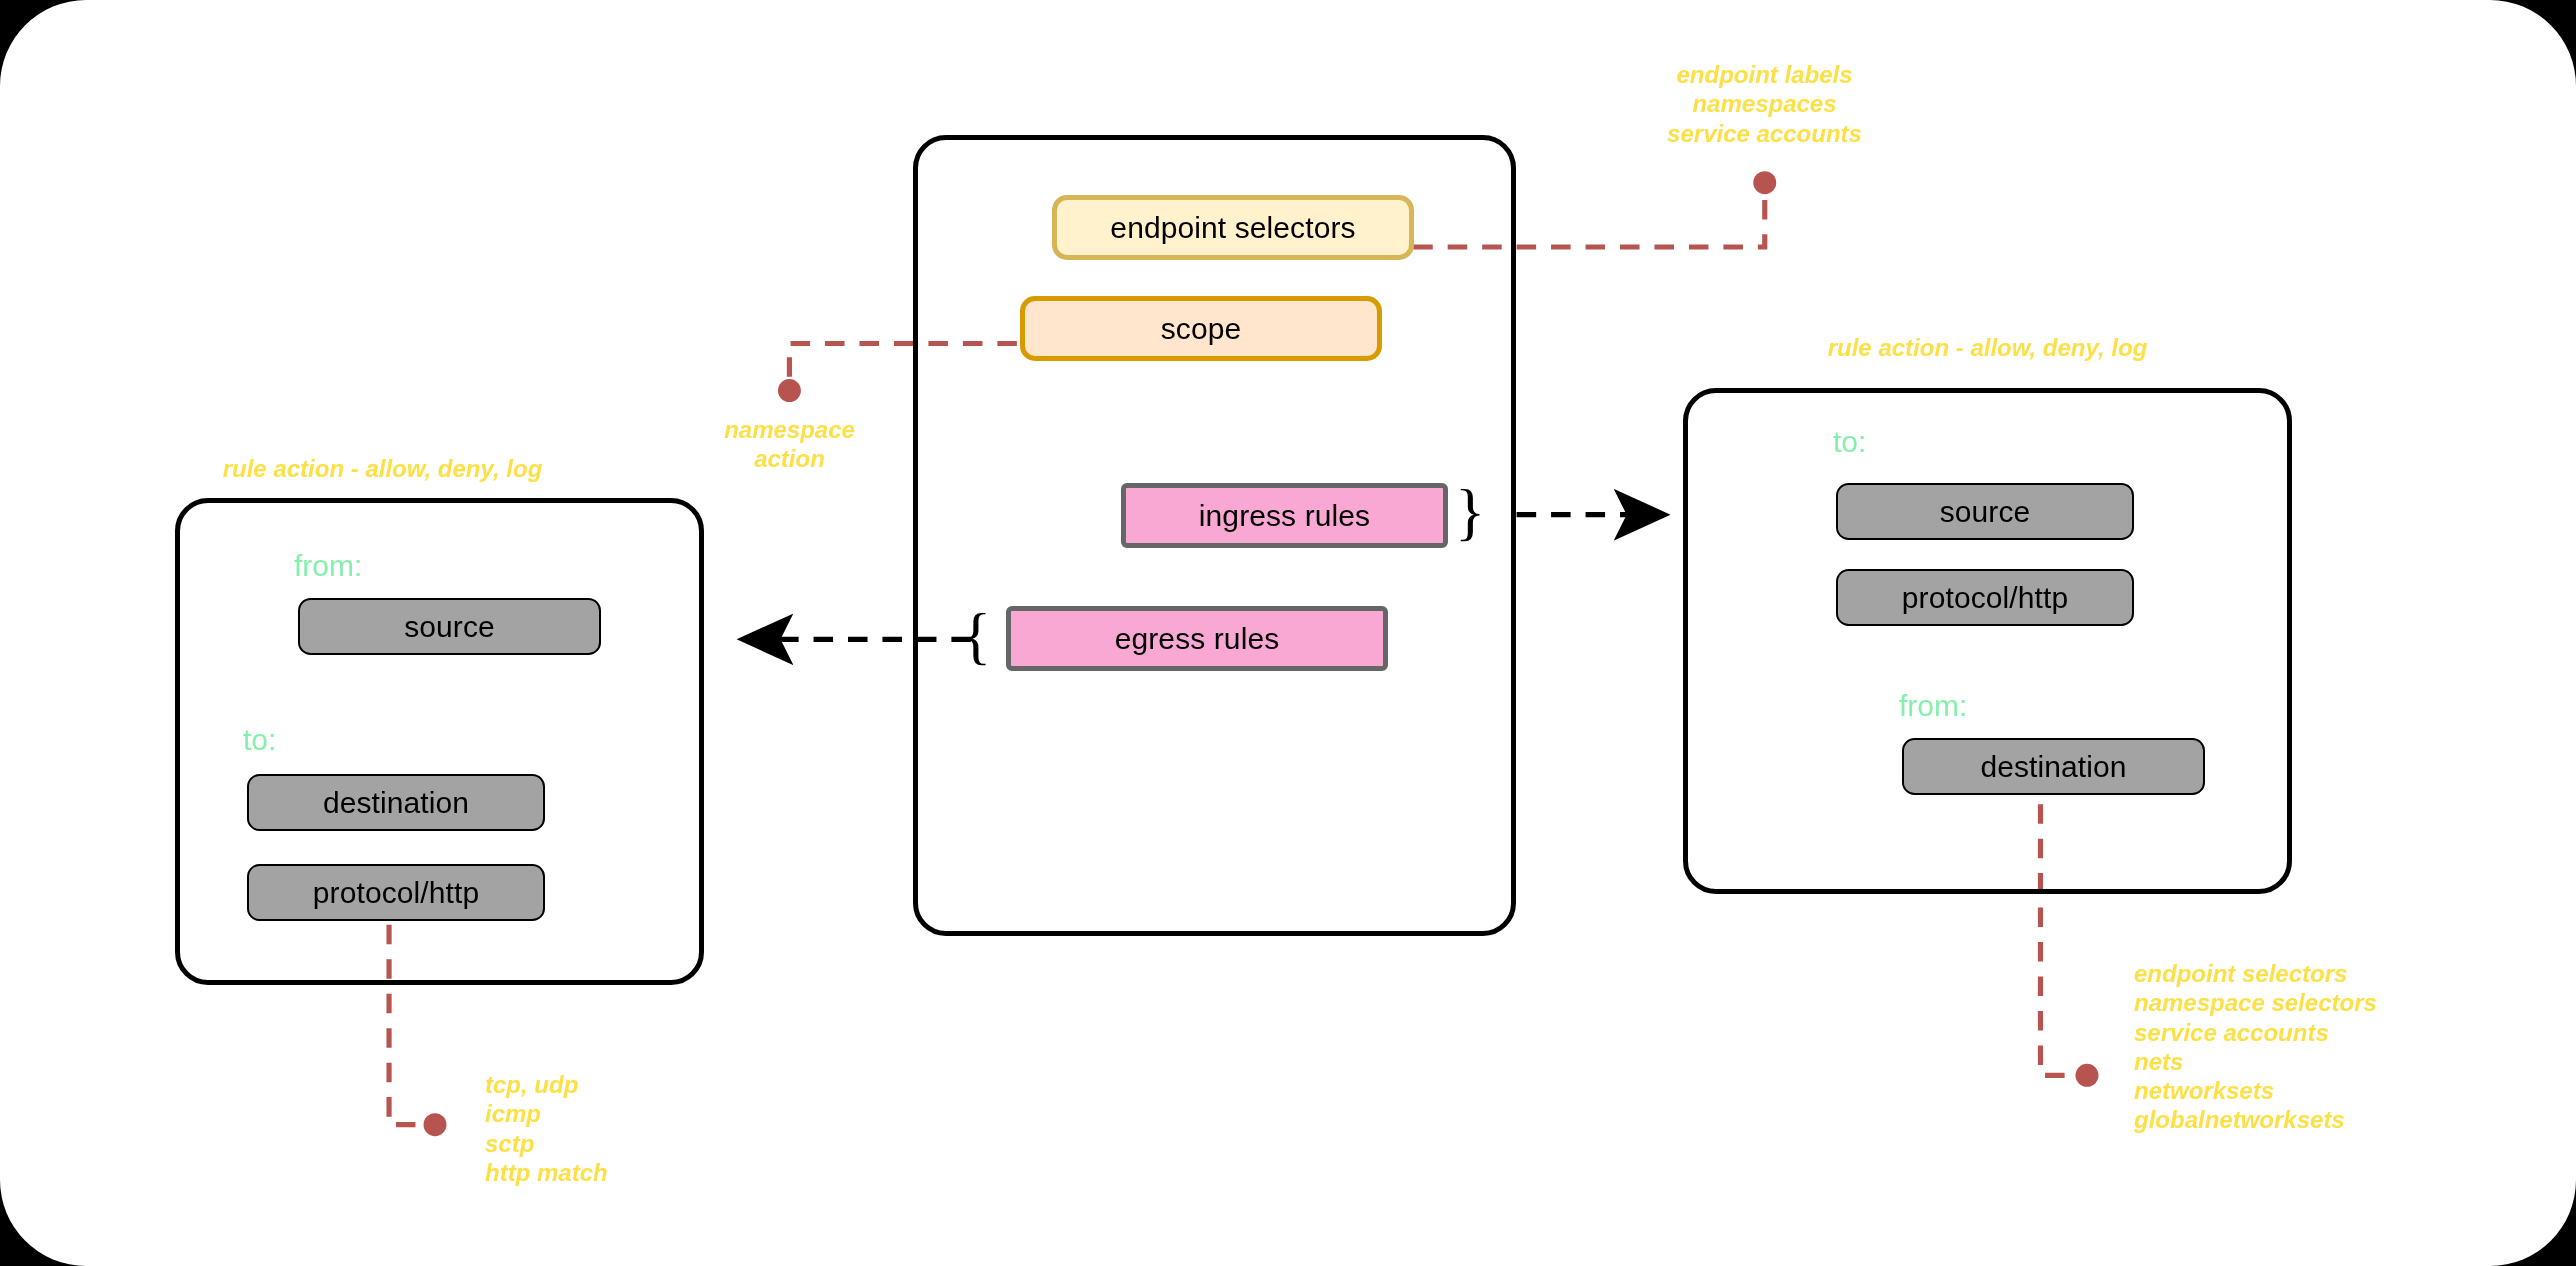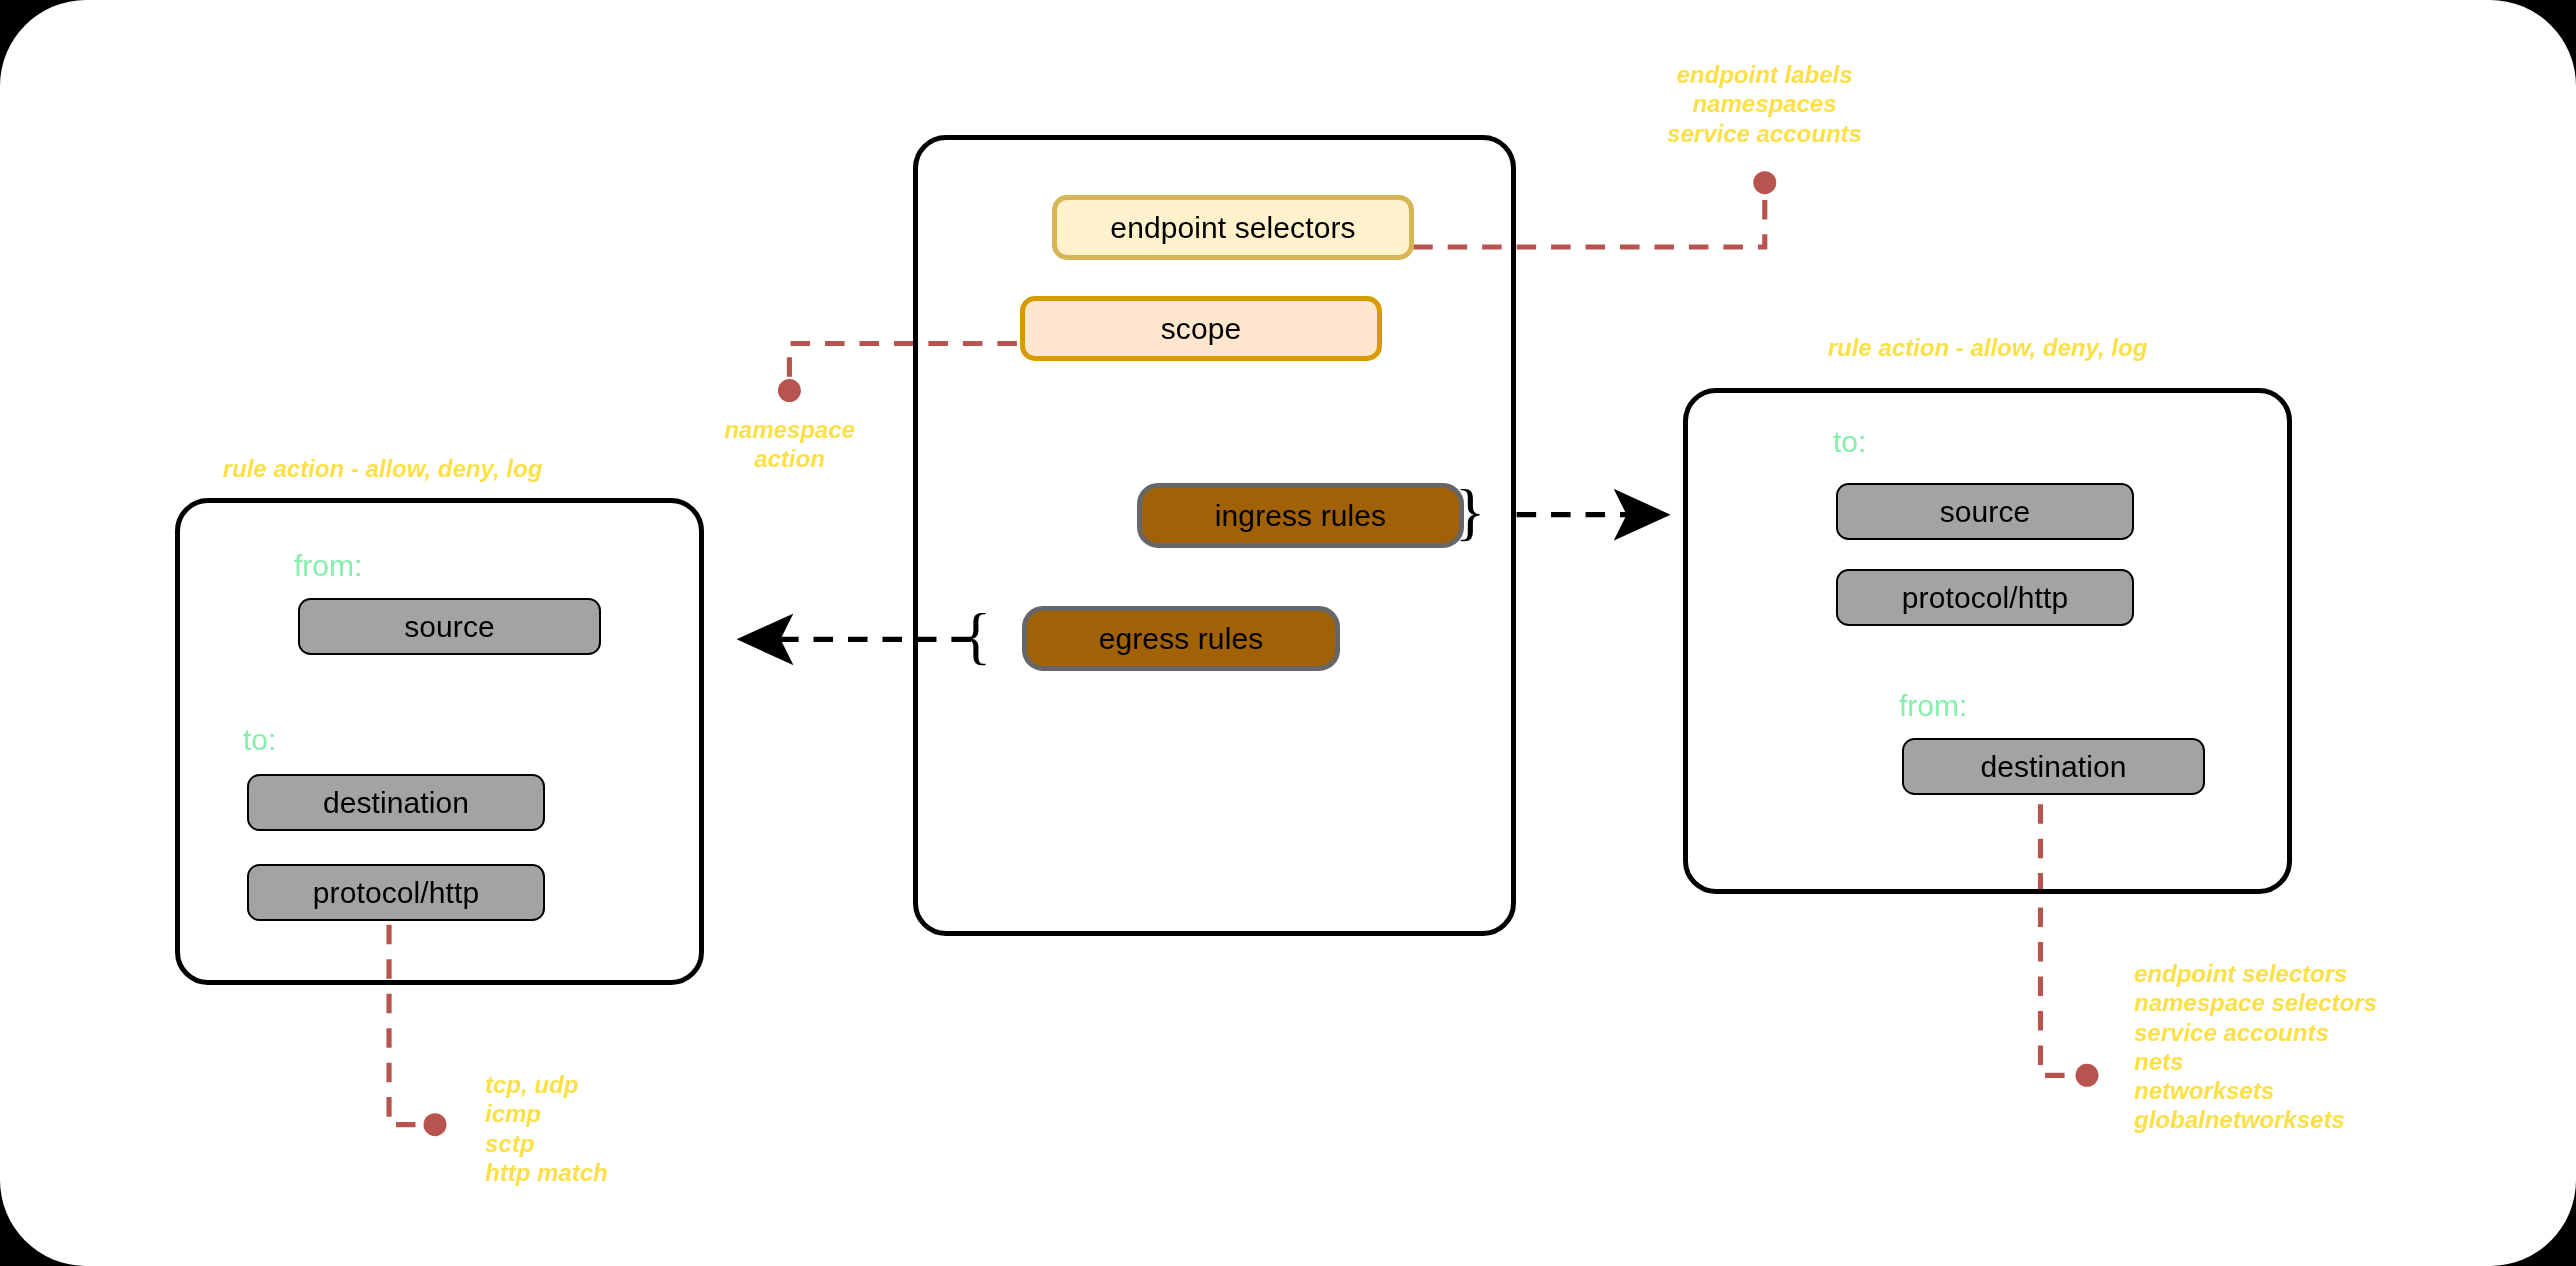--- a/index.html
+++ b/index.html
@@ -64,23 +64,22 @@
     background: #fff2cc;
     border-radius: 15px;
   }
   .pill.orange {
     border: 5.2px solid #d79b00;
     background: #ffe6cc;
     border-radius: 15px;
   }
   .pill.grey {
     border: 5.2px solid #666666;
-    background: #a16207;
-    border-radius: 21px;
-    margin-left: 16px;
+    background: #f9a8d4;
+    border-radius: 6px;
   }
 
   
   .section-label {
     position: absolute;
     color: #86efac;
     font-size: 30px;
     white-space: nowrap;
   }
 
@@ -157,21 +156,21 @@
 
   <div class="pill orange" style="left:1020px; top:296px; width:362px; height:65px;">
     <span>scope</span>
   </div>
 
   <div class="pill grey" style="left:1121px; top:483px; width:327px; height:65px;">
     <span>ingress rules</span>
   </div>
   <div class="brace" style="left:1455px; top:481px;">}</div>
 
-  <div class="pill grey" style="left:1006px; top:606px; width:318px; height:65px;">
+  <div class="pill grey" style="left:1006px; top:606px; width:382px; height:65px;">
     <span>egress rules</span>
   </div>
   <div class="brace" style="left:961px; top:605px;">{</div>
 
   <div class="annot center" style="left:190px; top:454px; width:385px;">rule action - allow, deny, log</div>
 
   <div class="outer-box" style="left:175px; top:498px; width:529px; height:487px;"></div>
 
   <div class="section-label" style="left:294px; top:549px;">from:</div>
   <div class="pill" style="left:298px; top:598px; width:303px; height:57px;">

